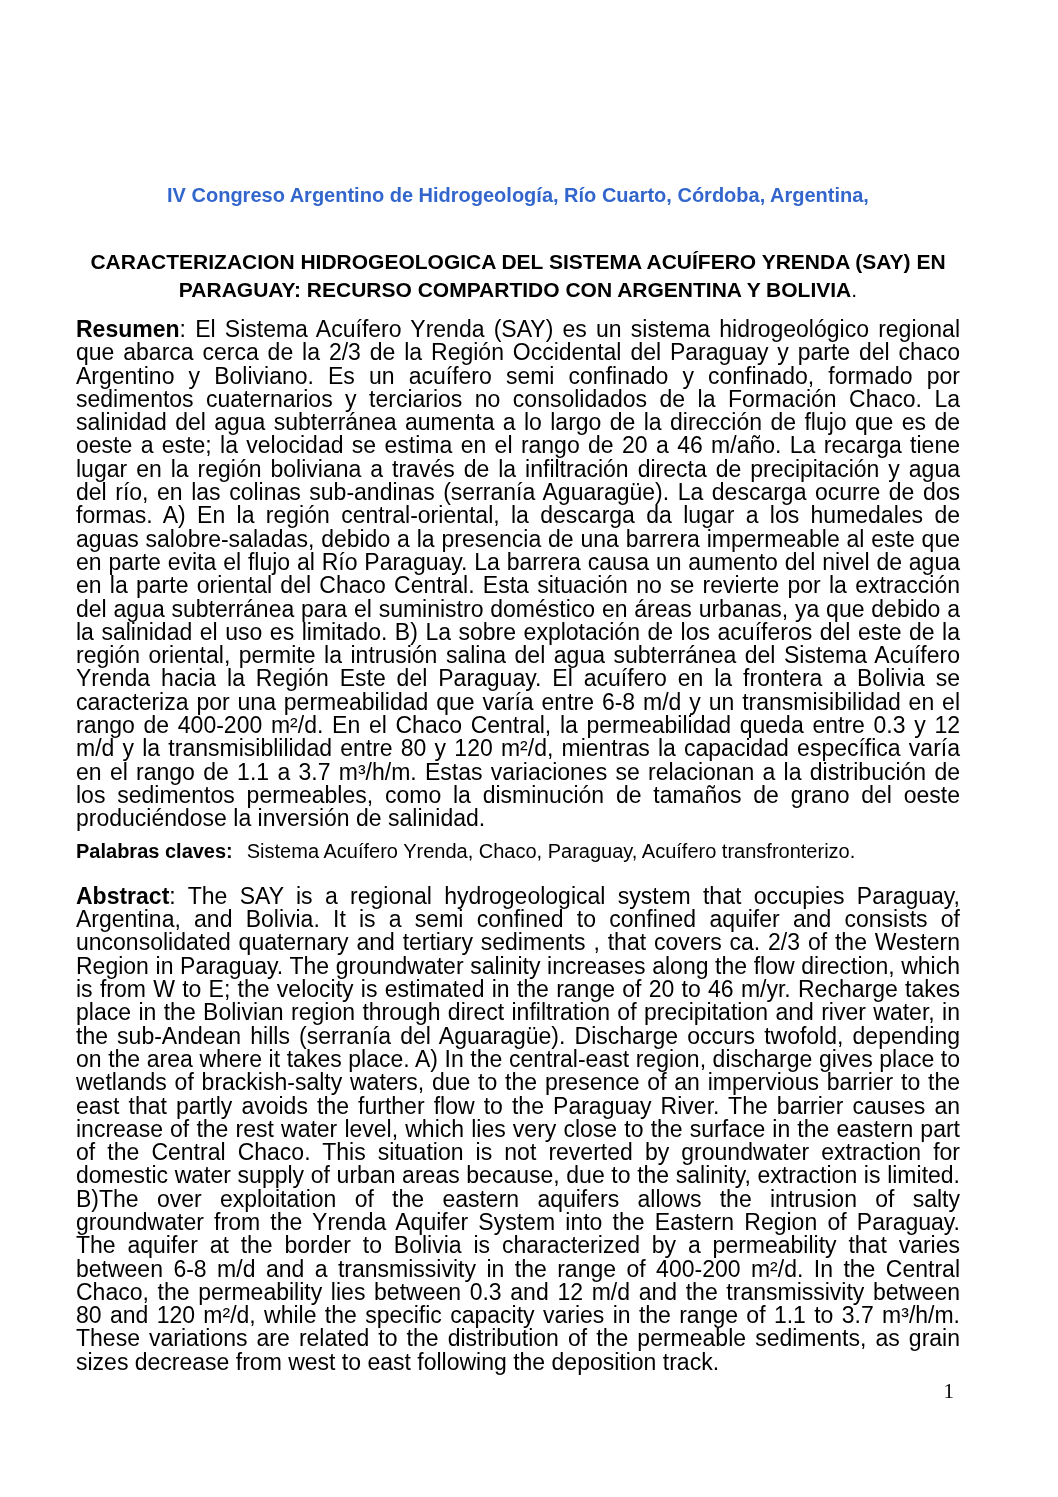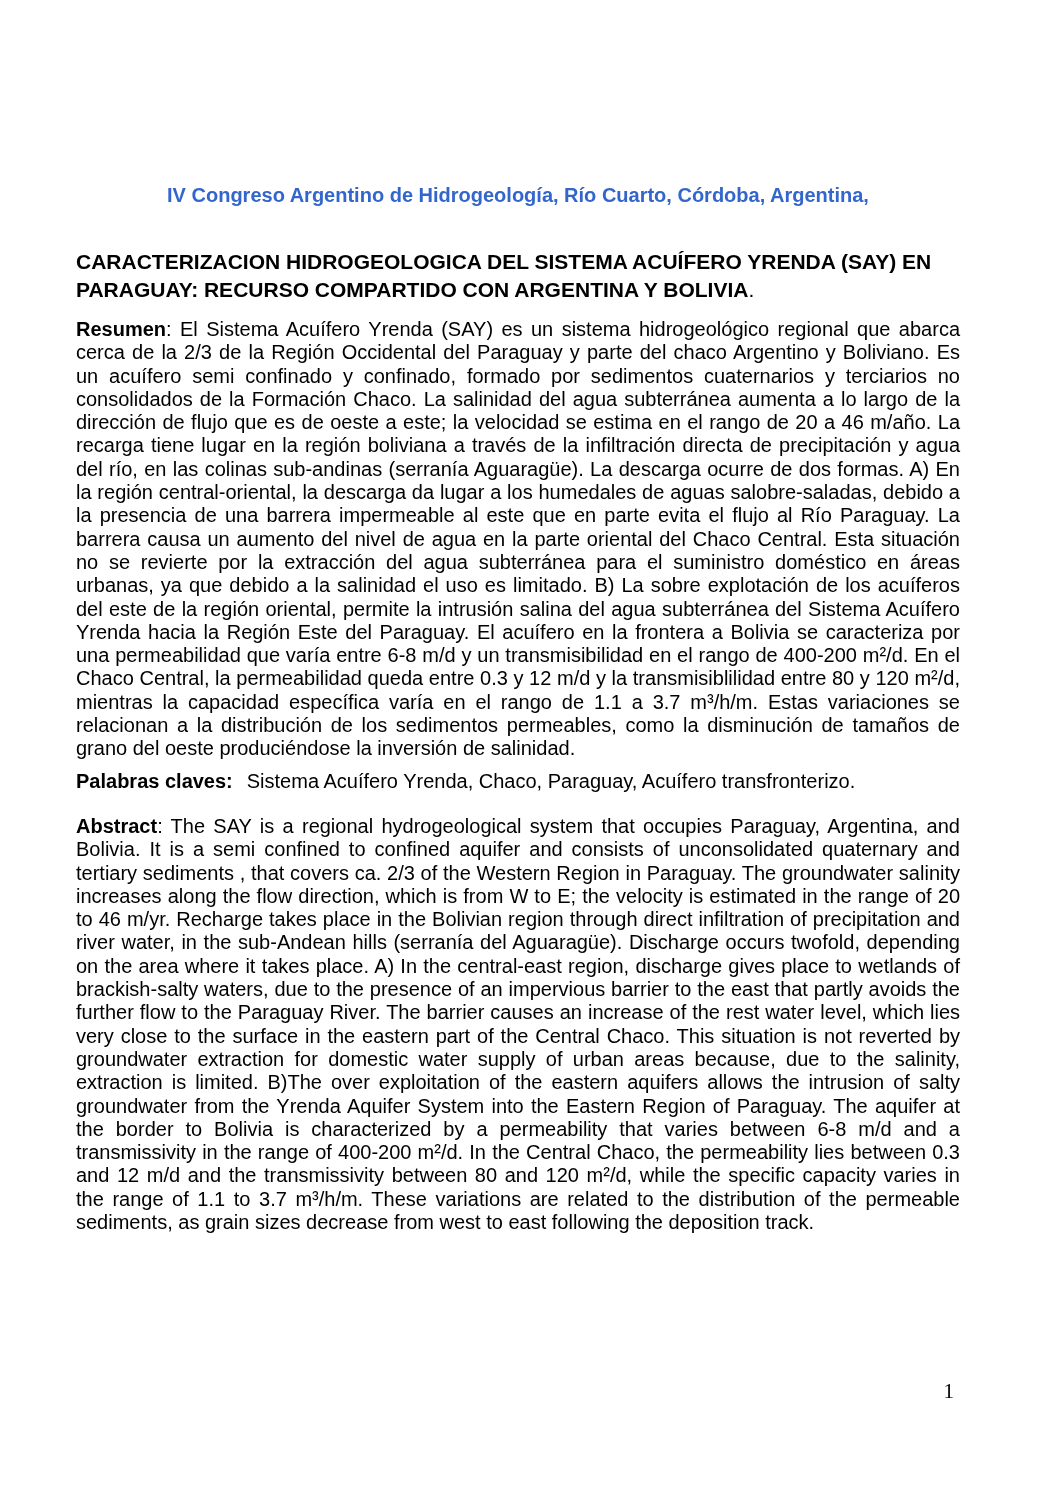--- a/index.html
+++ b/index.html
@@ -20,33 +20,34 @@
     font-weight: bold;
     text-align: center;
     font-size: 20px;
     line-height: 29px;
   }
   .paper-title {
     margin: 38px 0 0 0;
     font-size: 21px;
     line-height: 28px;
     font-weight: bold;
+    text-align: center;
     color: #000000;
   }
   .paper-title .title-period { font-weight: normal; }
   .authors {
     margin-top: 1px;
     text-align: center;
     font-weight: bold;
     font-size: 17px;
     line-height: 22px;
   }
   .para {
     margin: 0;
-    font-size: 20px;
+    font-size: 23px;
     line-height: 23.3px;
     text-align: justify;
   }
   .para strong { font-weight: bold; }
   .resumen-para  { margin-top: 14px; }
   .keywords-line {
     margin: 9px 0 0 0;
     font-size: 20px;
     line-height: 23.3px;
     text-align: left;

